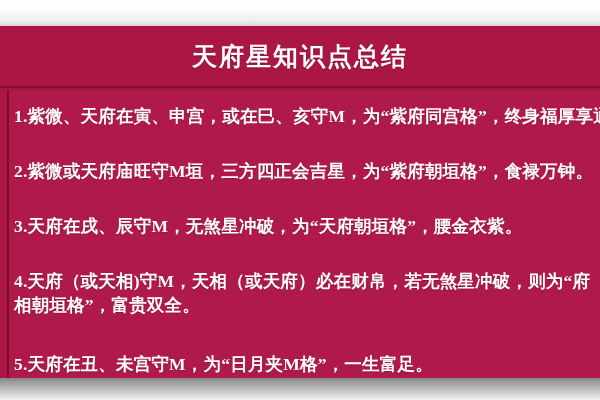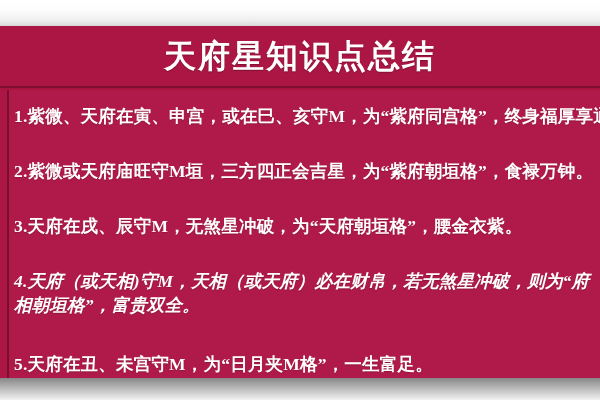--- a/index.html
+++ b/index.html
@@ -50,21 +50,21 @@
     height: 62px;
     background: #ab1644;
     border-bottom: 2px solid #7e0f31;
     box-sizing: border-box;
     display: flex;
     align-items: center;
     justify-content: center;
   }
   .title-text {
     color: #ffffff;
-    font-size: 32px;
+    font-size: 25px;
     font-weight: bold;
     letter-spacing: 2px;
     line-height: 1;
     text-shadow: 0 1px 1px rgba(0,0,0,0.25);
     white-space: nowrap;
   }
 
   
   .body-region {
     position: absolute;
@@ -116,21 +116,21 @@
     text-shadow: 0 1px 1px rgba(0,0,0,0.2);
   }
   .para.wrapped {
     white-space: normal;
     width: 585px;
   }
 
   .p1 { top: 14px; }
   .p2 { top: 69px; }
   .p3 { top: 124px; }
-  .p4 { top: 179px; font-style: italic; }
+  .p4 { top: 179px; }
   .p5 { top: 262px; }
 
   
   .bottom-gradient {
     position: absolute;
     left: 0;
     top: 378px;
     width: 600px;
     height: 22px;
     background: linear-gradient(to bottom, #868686 0%, #9d9d9d 20%, #c2c2c2 55%, #e2e2e2 85%, #f2f2f2 100%);

